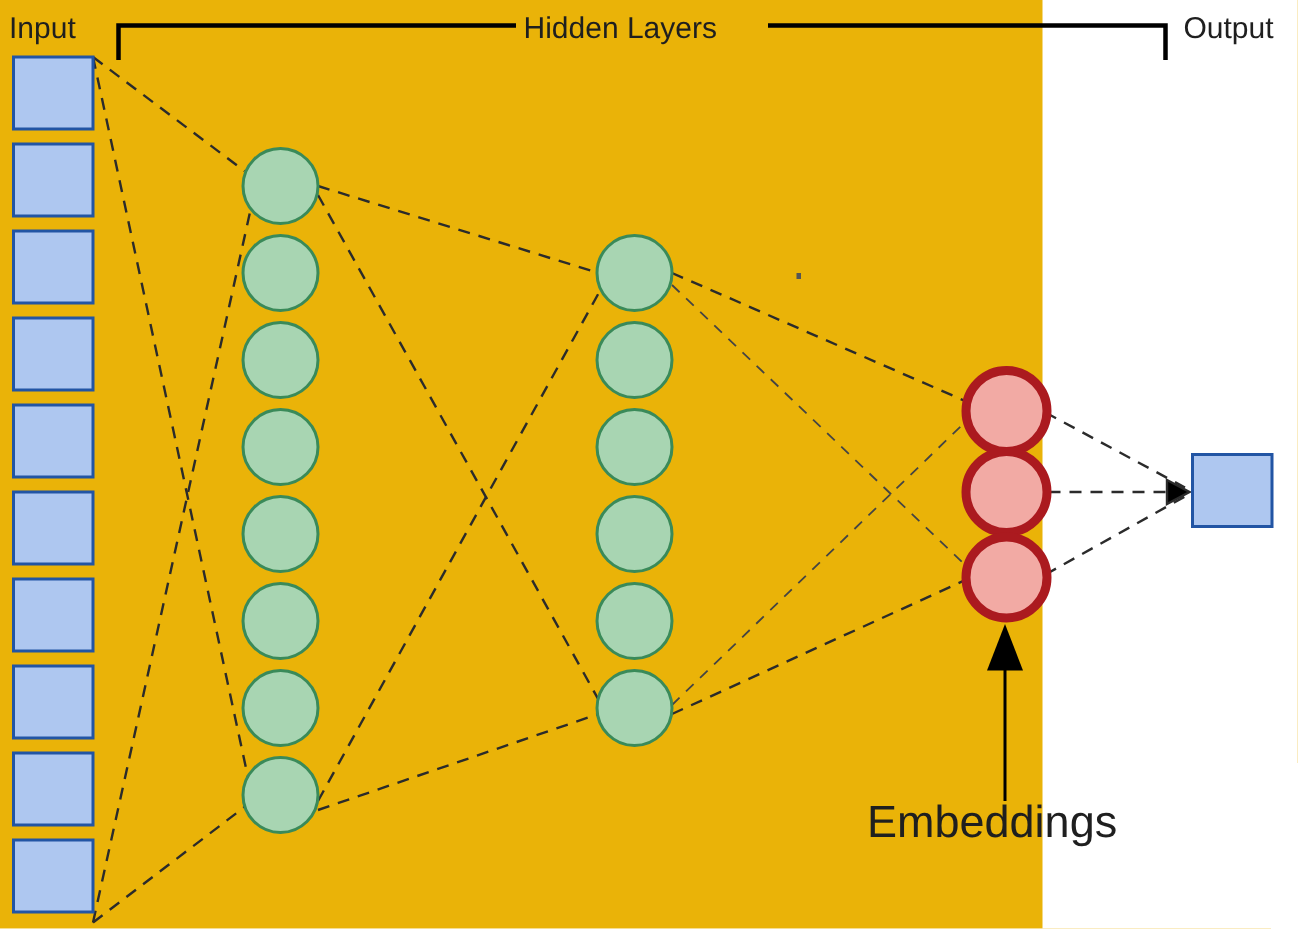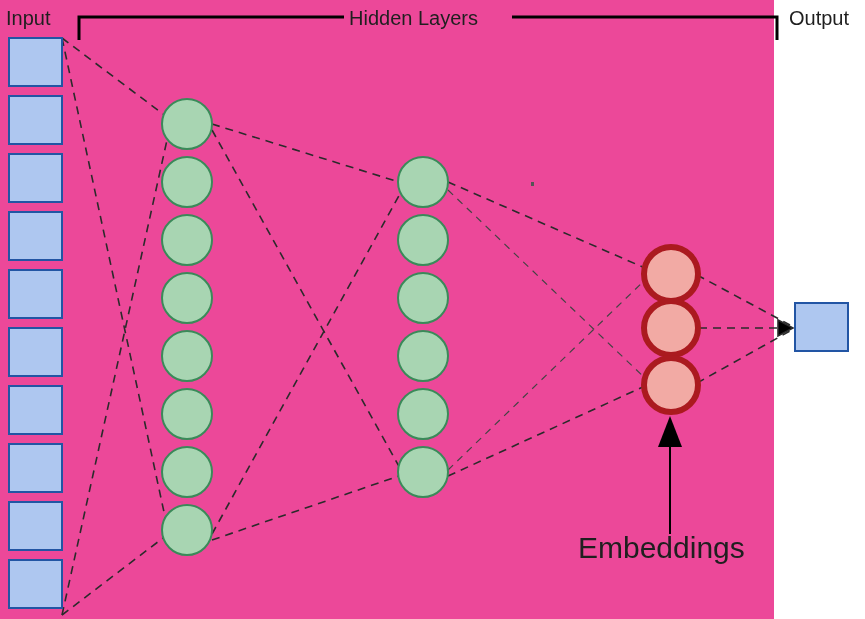--- a/index.html
+++ b/index.html
@@ -8,23 +8,23 @@
     background: #ffffff;
   }
   body {
     font-family: "Liberation Sans", sans-serif;
     width: 865px;
     height: 619px;
     overflow: hidden;
   }
   #diagram-root {
     position: relative;
-    width: 774px;
+    width: 695px;
     height: 619px;
-    background: #ec4899;
+    background: #eab308;
   }
   svg.canvas {
     position: absolute;
     top: 0;
     left: 0;
     width: 865px;
     height: 619px;
     display: block;
   }
   .label-text {

